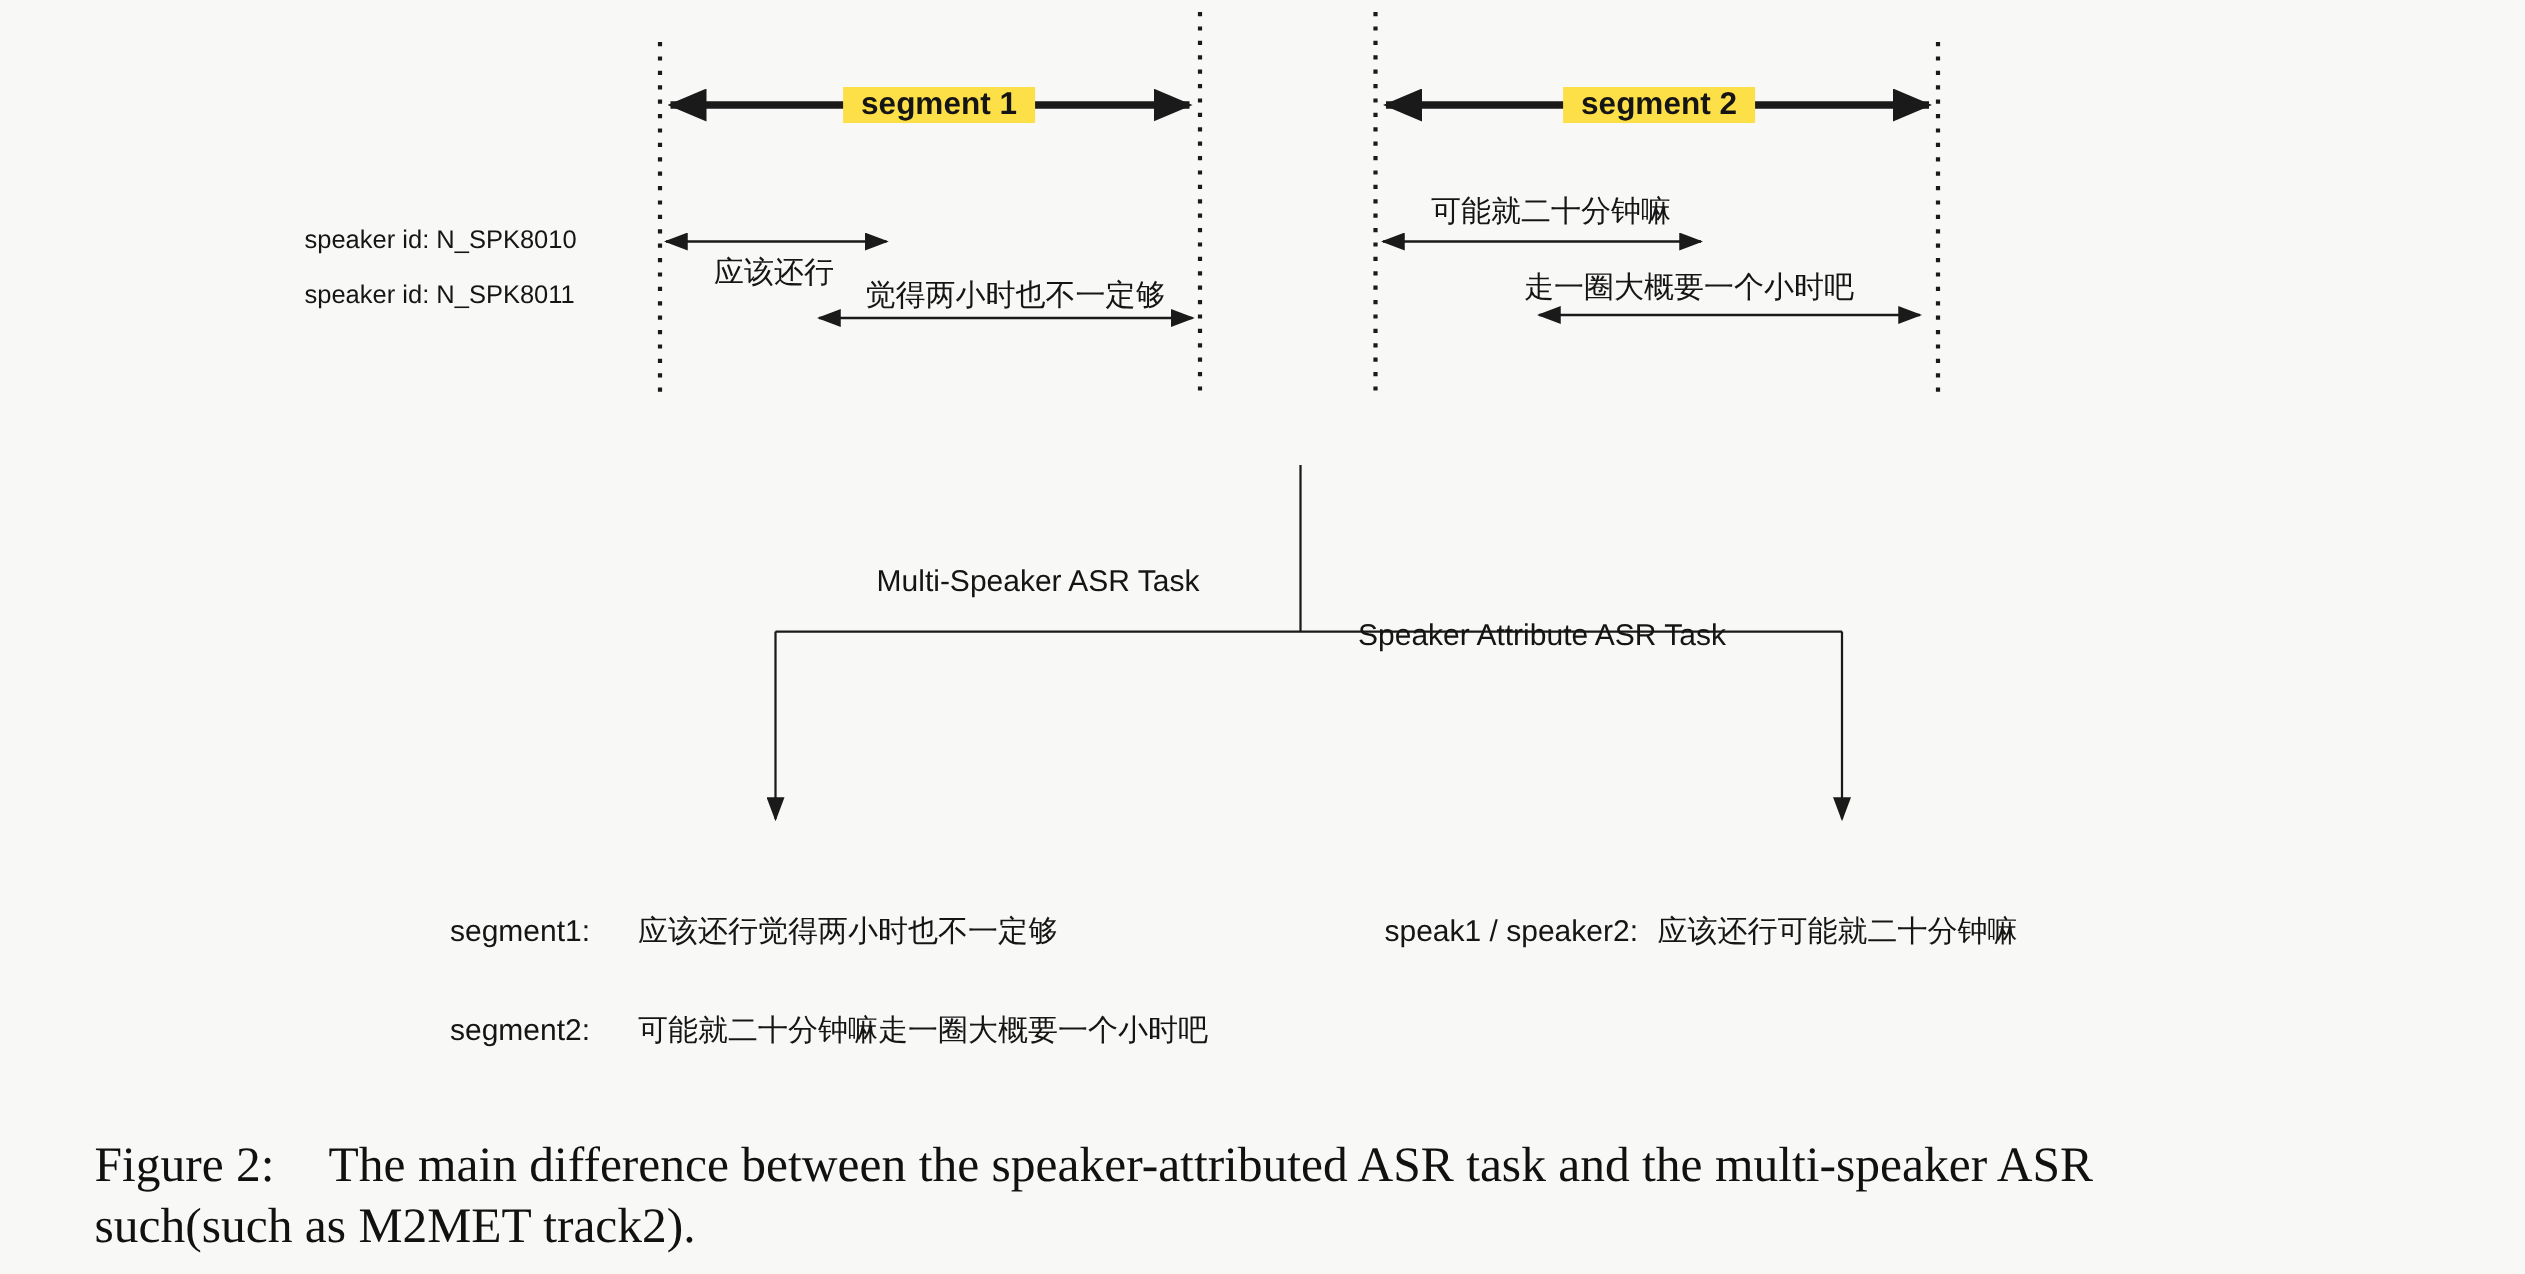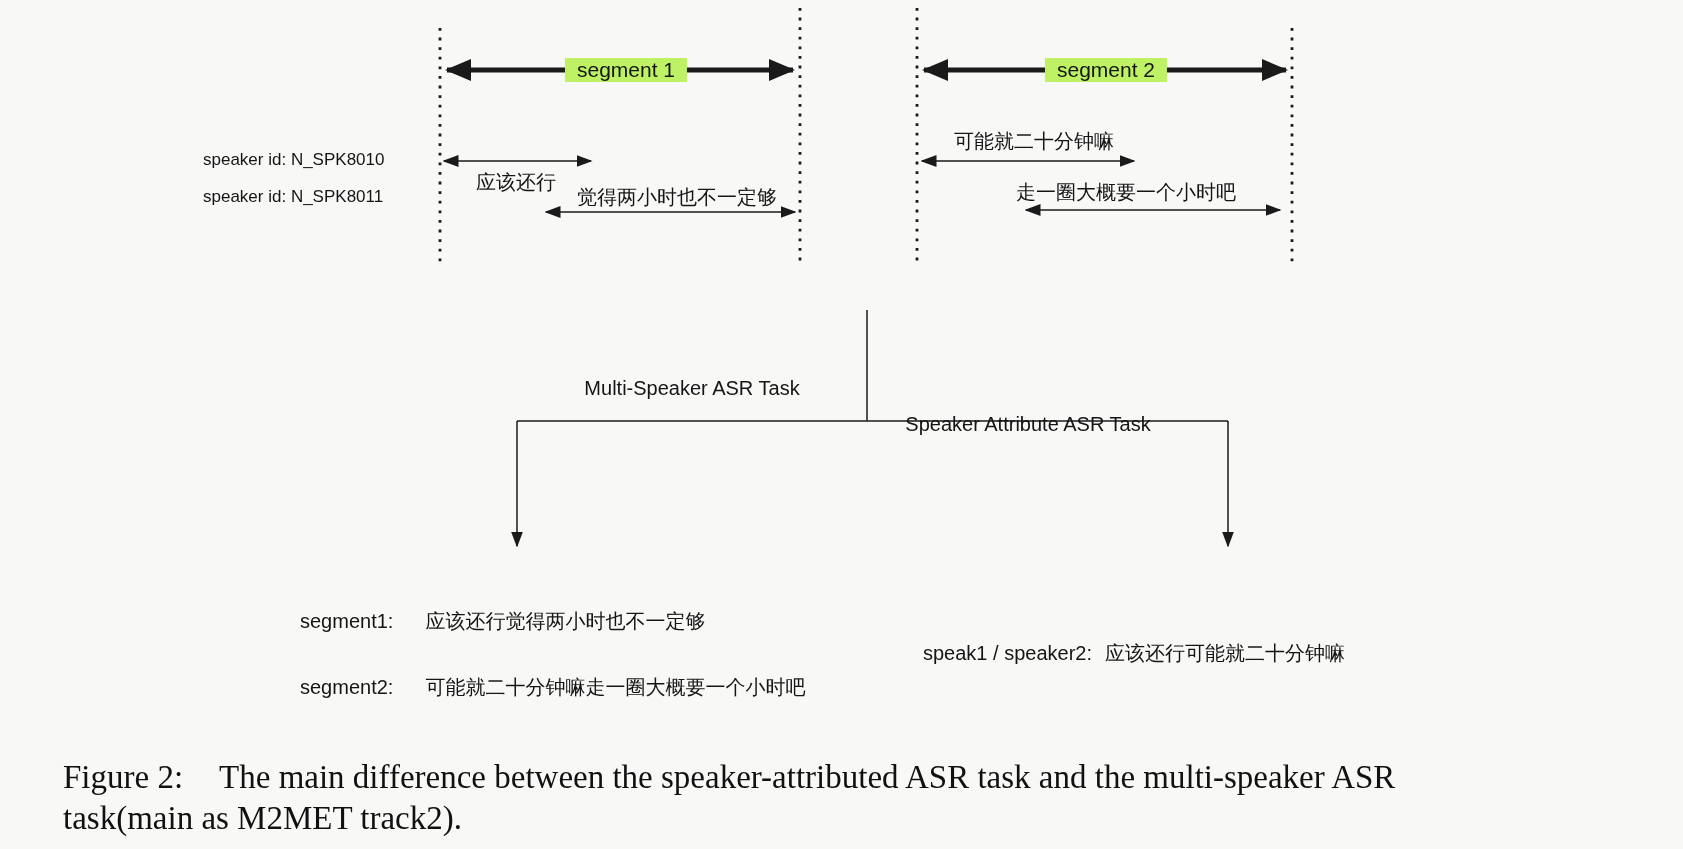--- a/index.html
+++ b/index.html
@@ -1,28 +1,28 @@
 <!DOCTYPE html>
 <html><head>
 <meta charset="utf-8">
 <style>
   html,body{margin:0;padding:0;}
   body{background:#f8f8f7;font-family:"Liberation Sans","DejaVu Sans",sans-serif;color:#151515;}
   .page{position:relative;width:1683px;height:849px;overflow:hidden;background:#f8f8f7;}
   .layer{position:absolute;left:0;top:0;}
   .txt{position:absolute;white-space:nowrap;color:#151515;}
   .center{transform:translate(-50%,-50%);}
-  .seg-label{font-size:21px;font-weight:normal;background:#bef264;padding:0 12px;line-height:24px;}
+  .seg-label{font-size:21px;font-weight:bold;background:#fde047;padding:0 12px;line-height:24px;}
   .utt{font-size:20px;line-height:24px;}
   .spk{font-size:17px;line-height:22px;margin-left:16px;}
   .task{font-size:20px;line-height:24px;}
   .row{font-size:20px;line-height:25px;}
   .row .key{display:inline-block;}
   .row.left-col .key{margin-right:32px;}
-  .row.right-col .key{margin-right:13px;margin-top:32px;}
+  .row.right-col .key{margin-right:13px;}
   .caption{position:absolute;left:63px;top:757px;width:1600px;
            font-family:"Liberation Serif","DejaVu Serif",serif;font-size:33px;
            line-height:41px;color:#111;}
   .caption .cap-label{margin-right:36px;}
   svg .ink{stroke:#1a1a1a;fill:none;}
 </style>
 </head>
 <body style="background: rgb(248, 248, 247);">
 
 <div class="page">
@@ -76,16 +76,16 @@
   <div class="txt row left-col" style="left:300px;top:675px;">
     <span class="key">segment2:</span><span>可能就二十分钟嘛走一圈大概要一个小时吧</span>
   </div>
 
   <div class="txt row right-col" style="left:923px;top:609px;">
     <span class="key">speak1 / speaker2:</span><span>应该还行可能就二十分钟嘛</span>
   </div>
 
   <div class="caption">
     <div><span class="cap-label">Figure 2:</span><span>The main difference between the speaker-attributed ASR task and the multi-speaker ASR</span></div>
-    <div>task(main as M2MET track2).</div>
+    <div>such(such as M2MET track2).</div>
   </div>
 
 </div>
 
 </body></html>

